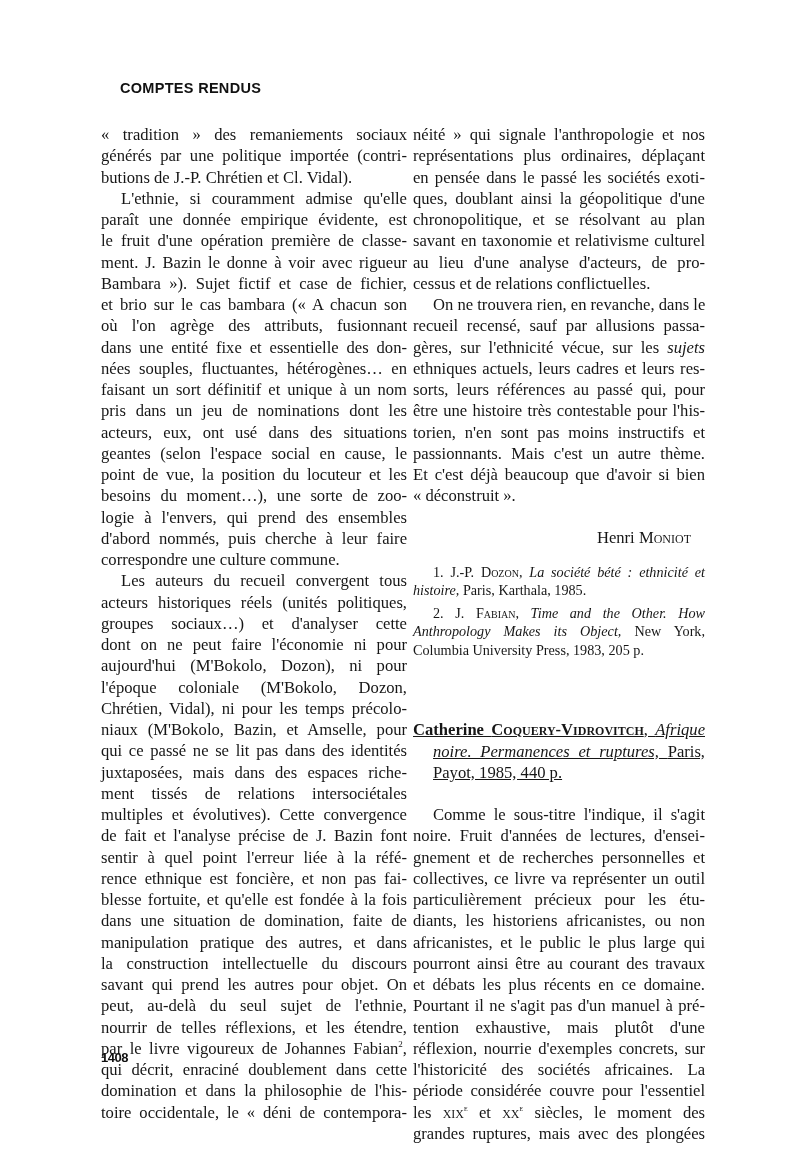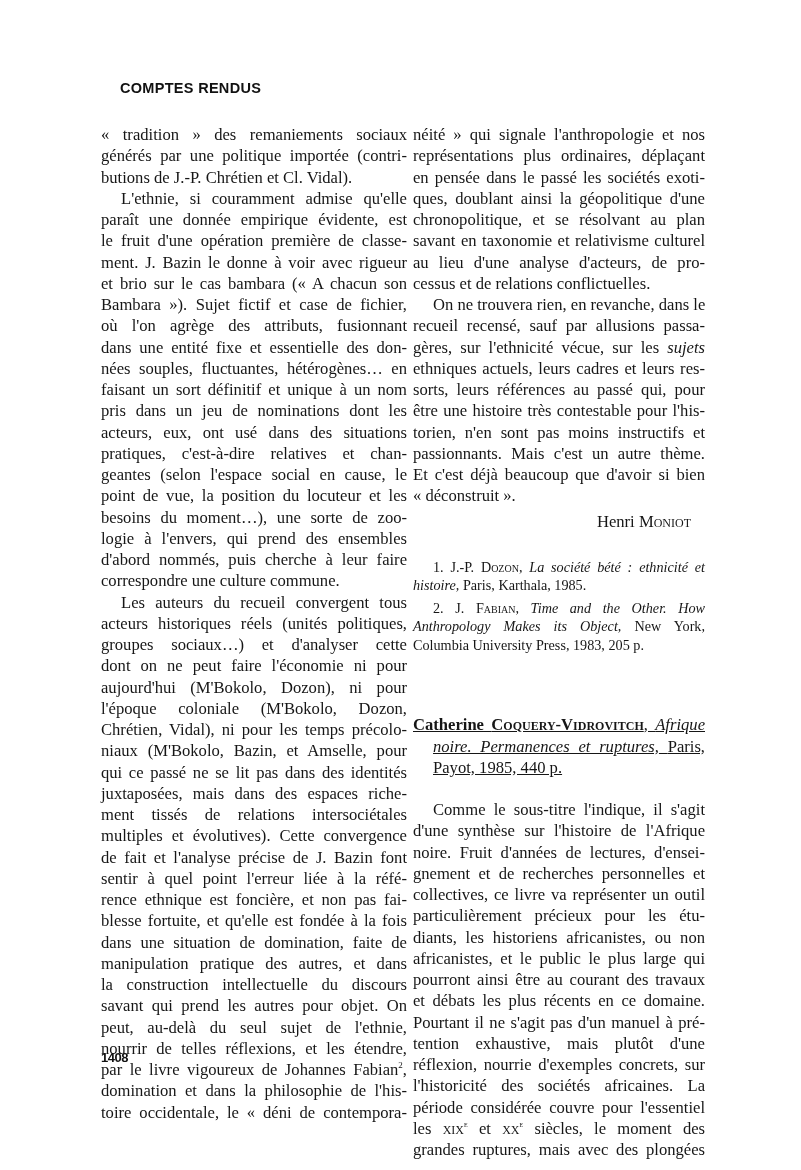--- a/index.html
+++ b/index.html
@@ -21,26 +21,26 @@
   }
   .col-left { left: 101px; width: 306px; }
   .col-right { left: 413px; width: 292px; }
   .ln {
     display: block; height: 21.25px; white-space: nowrap;
     text-align: justify; text-align-last: justify; overflow: visible;
   }
   .ln.last { text-align-last: left; }
   .ln.indent { padding-left: 20px; }
   .sig {
-    display: block; text-align: right; height: 21.25px; margin-top: 4px;
+    display: block; text-align: right; height: 21.25px; margin-top: 20px;
     padding-right: 14px;
   }
   .sc { font-variant: small-caps; }
   .notes {
-    font-size: 14.2px; line-height: 18.5px; margin-top: 26px;
+    font-size: 14.2px; line-height: 18.5px; margin-top: 15px;
   }
   .notes .ln { height: 18.5px; }
   .notes .note { margin-bottom: 4px; }
   .gap { display: block; height: 56px; }
   .review-head .ln { height: 21.25px; text-decoration: underline; }
   .review-head .hang { padding-left: 20px; }
   .bold { font-weight: bold; }
   .sp { display:block; height: 21px; }
   sup { font-size: 9px; line-height: 0; }
 </style>
@@ -50,29 +50,28 @@
 <div class="running-head">COMPTES RENDUS</div>
 
 <div class="col col-left">
   <span class="ln">« tradition » des remaniements sociaux</span>
   <span class="ln">générés par une politique importée (contri-</span>
   <span class="ln last">butions de J.-P. Chrétien et Cl. Vidal).</span>
   <span class="ln indent">L'ethnie, si couramment admise qu'elle</span>
   <span class="ln">paraît une donnée empirique évidente, est</span>
   <span class="ln">le fruit d'une opération première de classe-</span>
   <span class="ln">ment. J. Bazin le donne à voir avec rigueur</span>
+  <span class="ln">Bambara »). Sujet fictif et case de fichier,</span>
   <span class="ln">et brio sur le cas bambara (« A chacun son</span>
-  <span class="ln">Bambara »). Sujet fictif et case de fichier,</span>
   <span class="ln">où l'on agrège des attributs, fusionnant</span>
   <span class="ln">dans une entité fixe et essentielle des don-</span>
   <span class="ln">nées souples, fluctuantes, hétérogènes… en</span>
   <span class="ln">faisant un sort définitif et unique à un nom</span>
   <span class="ln">pris dans un jeu de nominations dont les</span>
   <span class="ln">acteurs, eux, ont usé dans des situations</span>
-  <span class="ln">pratiques, c'est-à-dire relatives et chan-</span>
   <span class="ln">geantes (selon l'espace social en cause, le</span>
   <span class="ln">point de vue, la position du locuteur et les</span>
   <span class="ln">besoins du moment…), une sorte de zoo-</span>
   <span class="ln">logie à l'envers, qui prend des ensembles</span>
   <span class="ln">d'abord nommés, puis cherche à leur faire</span>
   <span class="ln last">correspondre une culture commune.</span>
   <span class="ln indent">Les auteurs du recueil convergent tous</span>
   <span class="ln">acteurs historiques réels (unités politiques,</span>
   <span class="ln">groupes sociaux…) et d'analyser cette</span>
   <span class="ln">dont on ne peut faire l'économie ni pour</span>
@@ -88,20 +87,21 @@
   <span class="ln">sentir à quel point l'erreur liée à la réfé-</span>
   <span class="ln">rence ethnique est foncière, et non pas fai-</span>
   <span class="ln">blesse fortuite, et qu'elle est fondée à la fois</span>
   <span class="ln">dans une situation de domination, faite de</span>
   <span class="ln">manipulation pratique des autres, et dans</span>
   <span class="ln">la construction intellectuelle du discours</span>
   <span class="ln">savant qui prend les autres pour objet. On</span>
   <span class="ln">peut, au-delà du seul sujet de l'ethnie,</span>
   <span class="ln">nourrir de telles réflexions, et les étendre,</span>
   <span class="ln" style="text-align: justify;"><span>par le livre vigoureux de Johannes Fabian</span><sup>2</sup><span>,</span></span>
+  <span class="ln">qui décrit, enraciné doublement dans cette</span>
   <span class="ln">domination et dans la philosophie de l'his-</span>
   <span class="ln">toire occidentale, le « déni de contempora-</span>
 </div>
 
 <div class="col col-right">
   <span class="ln">néité » qui signale l'anthropologie et nos</span>
   <span class="ln">représentations plus ordinaires, déplaçant</span>
   <span class="ln">en pensée dans le passé les sociétés exoti-</span>
   <span class="ln">ques, doublant ainsi la géopolitique d'une</span>
   <span class="ln">chronopolitique, et se résolvant au plan</span>
@@ -137,21 +137,20 @@
 
   <div class="review-head">
     <span class="ln" style="text-align: justify;"><span class="bold">Catherine</span> <span class="bold sc">Coquery-Vidrovitch</span>, <i>Afrique</i></span>
     <span class="ln hang" style="text-align: justify;"><i>noire. Permanences et ruptures,</i> <span>Paris,</span></span>
     <span class="ln hang last">Payot, 1985, 440 p.</span>
   </div>
 
   <span class="sp"></span>
 
   <span class="ln indent">Comme le sous-titre l'indique, il s'agit</span>
-  <span class="ln">d'une synthèse sur l'histoire de l'Afrique</span>
   <span class="ln">noire. Fruit d'années de lectures, d'ensei-</span>
   <span class="ln">gnement et de recherches personnelles et</span>
   <span class="ln">collectives, ce livre va représenter un outil</span>
   <span class="ln">particulièrement précieux pour les étu-</span>
   <span class="ln">diants, les historiens africanistes, ou non</span>
   <span class="ln">africanistes, et le public le plus large qui</span>
   <span class="ln">pourront ainsi être au courant des travaux</span>
   <span class="ln">et débats les plus récents en ce domaine.</span>
   <span class="ln">Pourtant il ne s'agit pas d'un manuel à pré-</span>
   <span class="ln">tention exhaustive, mais plutôt d'une</span>

